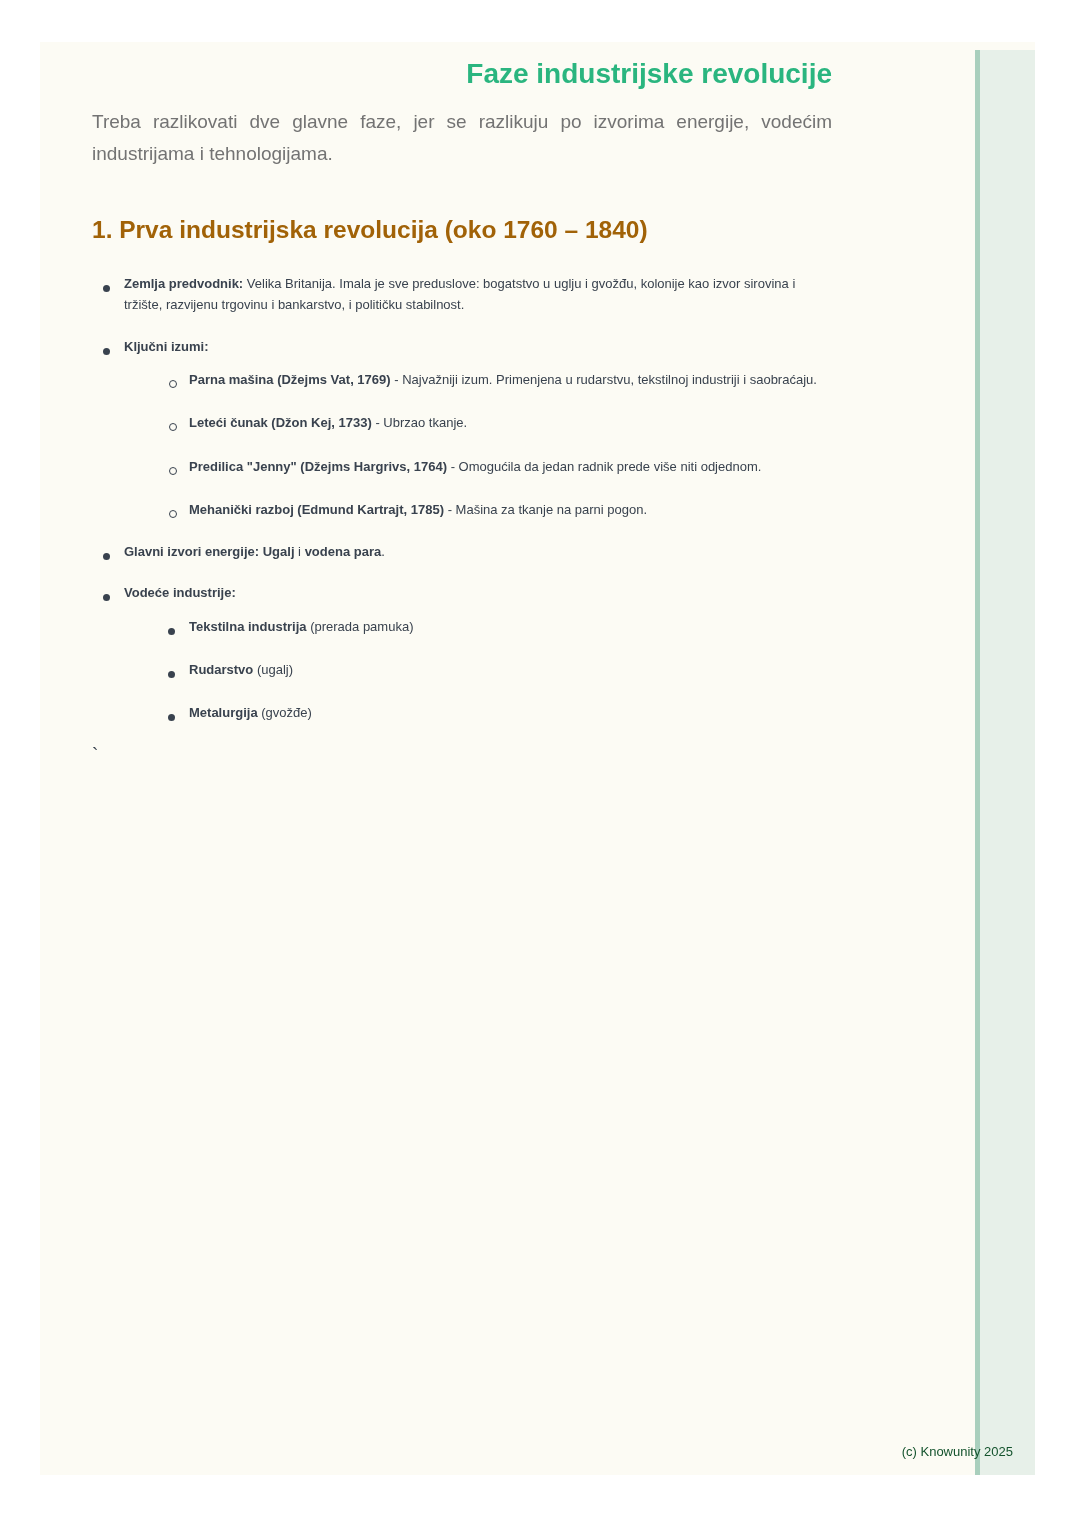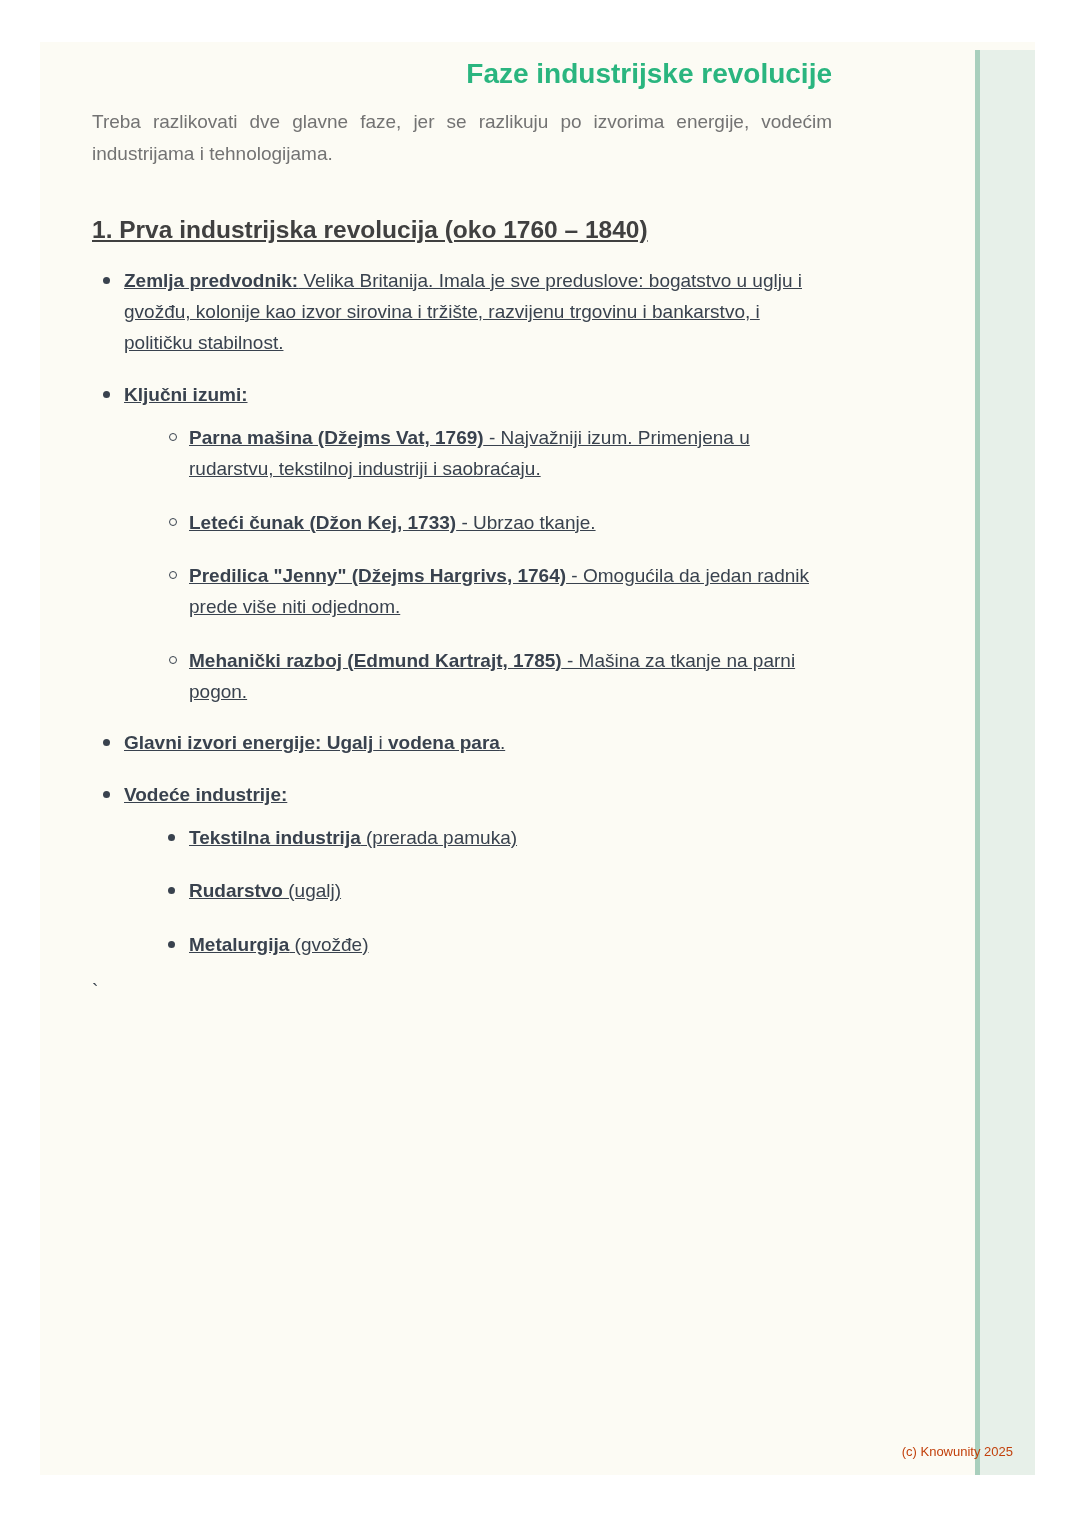--- a/index.html
+++ b/index.html
@@ -22,42 +22,41 @@
   h1.title{
     margin:14px 0 0 0;font-size:28px;line-height:1.25;font-weight:700;
     color:#2ab57f;letter-spacing:0;text-align:right;
   }
   p.intro{
     margin:15px 0 0 0;font-size:19px;line-height:1.68;text-align:justify;
     color:#737373;
   }
   h2.section{
     margin:44px 0 0 0;font-size:24.5px;line-height:1.3;font-weight:700;
-    color:#404040;
-    text-decoration:underline;
+    color:#a16207;
   }
-  .list{margin-top:19px;font-size:19px;line-height:1.65;text-decoration:underline;}
+  .list{margin-top:27px;font-size:13px;line-height:1.65;}
   .li{position:relative;padding-left:32px;margin-bottom:20px;}
   .marker{position:absolute;display:block;}
   .dot{
     left:11px;top:12px;width:7px;height:7px;border-radius:50%;
     background:#39424e;
   }
   .circle{
     left:12px;top:11px;width:6px;height:6px;border-radius:50%;
     border:1.7px solid #39424e;background:transparent;
   }
   .sub{margin-top:12px;margin-left:33px;}
   .sub .li{padding-left:32px;margin-bottom:22px;}
   .sub .li:last-child{margin-bottom:0;}
   .b{font-weight:700;}
   .stray{margin-top:14px;font-size:19px;color:#39424e;}
   .footer{
     position:absolute;right:22px;bottom:16px;z-index:2;
-    font-size:13px;color:#c2410c;
+    font-size:13px;color:#14532d;
   }
 </style>
 </head>
 <body>
 
 <div class="page">
   <div class="green-strip"></div>
 
   <div class="content">
     <h1 class="title">Faze industrijske revolucije</h1>

